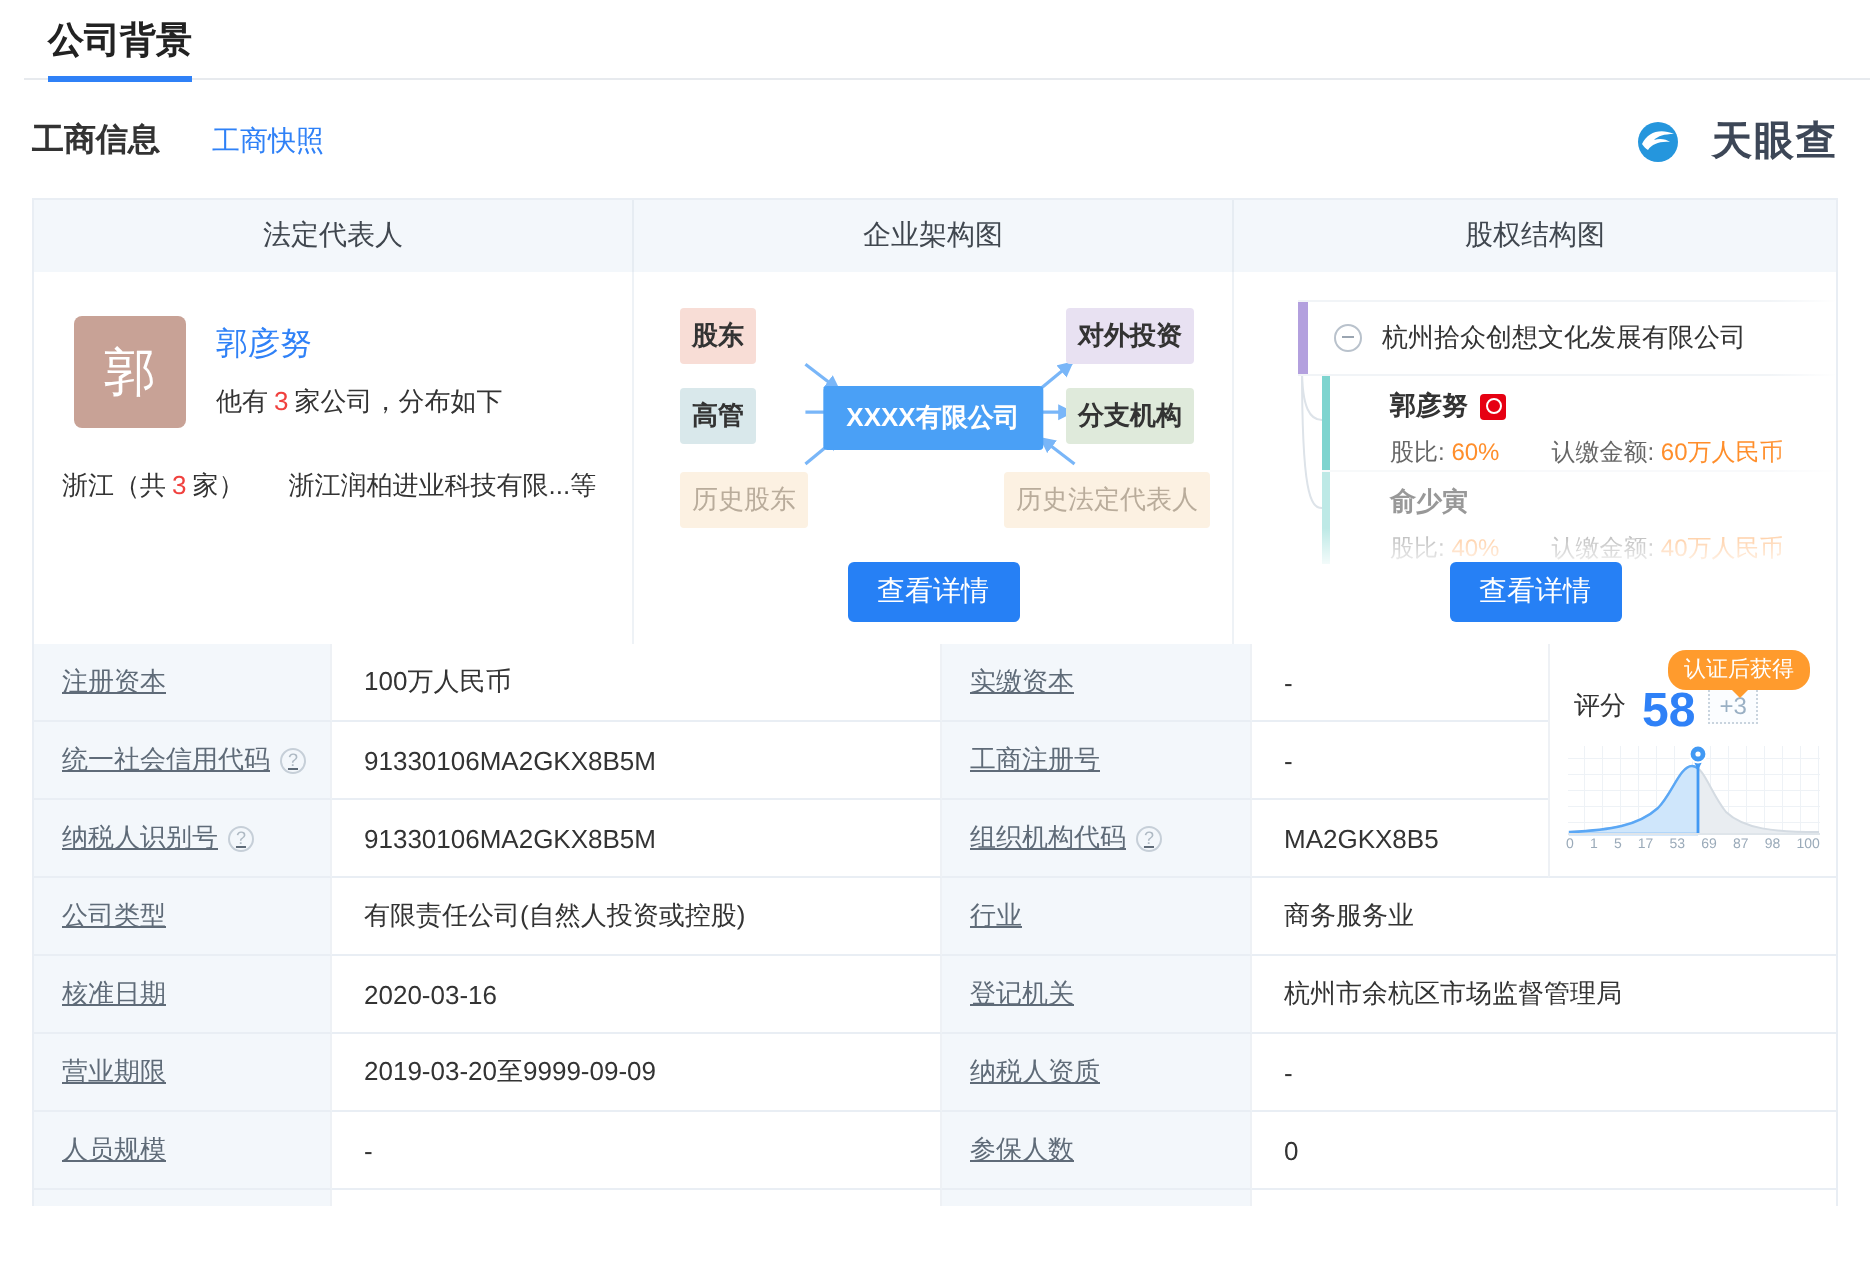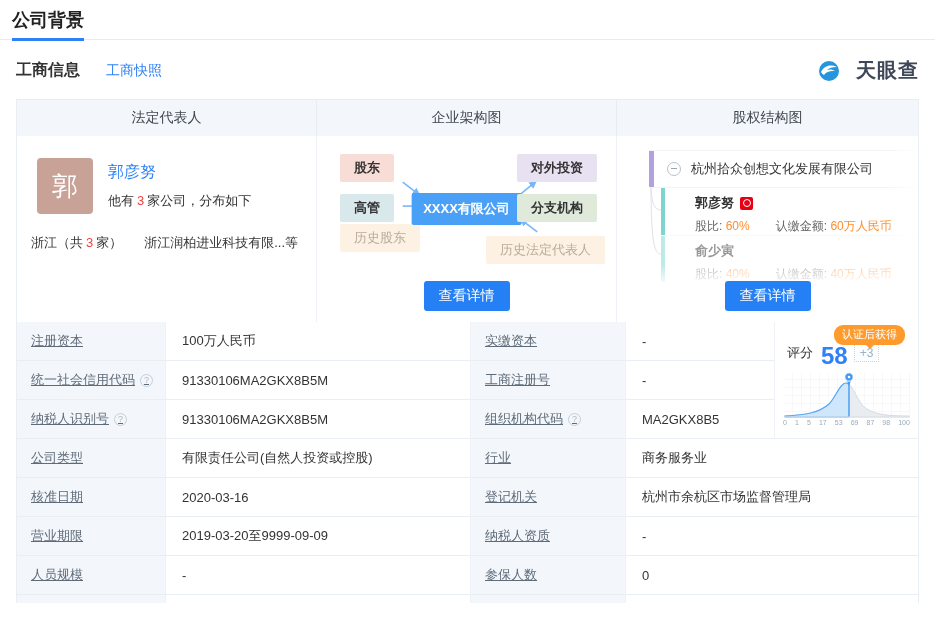--- a/index.html
+++ b/index.html
@@ -1,21 +1,21 @@
 <!DOCTYPE html>
 <html><head>
 <meta charset="utf-8">
 <style>
   * { margin:0; padding:0; box-sizing:border-box; }
   html,body { width:935px; height:639px; overflow:hidden; background:#fff;
     font-family:"Liberation Sans","DejaVu Sans",sans-serif; }
   .page { position:relative; width:935px; height:639px; background:#fff; }
 
   
-  .title-row { border-bottom:1px solid #e7eaee; padding:9px 12px 0; }
+  .title-row { border-bottom:1px solid #e7eaee; padding:9px 12px 0;margin-left:12px; }
   .page-title { display:inline-block; font-size:18px; font-weight:bold; color:#222;
     padding-bottom:7px; border-bottom:3px solid #2f81f7; margin-bottom:-2px; line-height:22px;}
 
   
   .tabs-row { display:flex; align-items:center; padding:17px 16px 15px; }
   .tab { cursor:pointer; }
   .tab.active { font-size:16px; font-weight:bold; color:#333; margin-right:26px; }
   .tab.link { font-size:14px; color:#2f81f7; }
   .logo { margin-left:auto; display:flex; align-items:center; gap:15px; }
   .logo-text { font-size:20px; font-weight:bold; color:#3d4757; letter-spacing:1px; }
@@ -36,25 +36,25 @@
   .avatar { width:56px; height:56px; border-radius:4px; background:#c8a296; color:#fff;
     font-size:26px; display:flex; align-items:center; justify-content:center; flex:none; }
   .rep-info { margin-left:15px; padding-top:4px; }
   .rep-name { font-size:16px; color:#2f81f7; cursor:pointer; margin-bottom:9px; }
   .rep-desc { font-size:13px; color:#333; }
   .num-red { color:#f0413e; padding:0 3px; }
   .rep-region { padding:20px 14px 0 14px; font-size:13px; color:#333; white-space:nowrap; }
   .rep-region .example { margin-left:22px; color:#333; cursor:pointer; }
 
   
-  .node { position:absolute; font-size:13px; border-radius:2px; padding:5px 14px;
+  .node { position:absolute; font-size:13px; border-radius:2px; padding:5px 6px;
     font-weight:bold; color:#333; white-space:nowrap; }
   .n-shareholders { left:23px; top:18px;  background:#f8ddd6; }
   .n-executives   { left:23px; top:58px;  background:#d9e8eb; }
-  .n-hist-sh      { left:23px; top:88px; background:#fcf1e2; color:#b9ac9b; font-weight:normal; }
+  .n-hist-sh      { left:23px; top:100px; background:#fcf1e2; color:#b9ac9b; font-weight:normal; }
   .n-center { left:50%; transform:translateX(-50%); top:57px; background:#4aa0f6; color:#fff;
     padding:7px 12px; }
   .n-outbound { right:19px; top:18px;  background:#e8e1f2; }
   .n-branches { right:19px; top:58px;  background:#dfeadb; }
   .n-hist-rep { right:11px; top:100px; background:#fcf1e2; color:#b9ac9b; font-weight:normal; }
   .org-arrows { position:absolute; inset:0; width:100%; height:100%; }
 
   .detail-btn { position:absolute; left:50%; transform:translateX(-50%); top:145px;
     background:#2680f5; color:#fff; border:none; font-size:14px; padding:6px 15px;
     border-radius:3px; cursor:pointer; font-family:inherit; }

